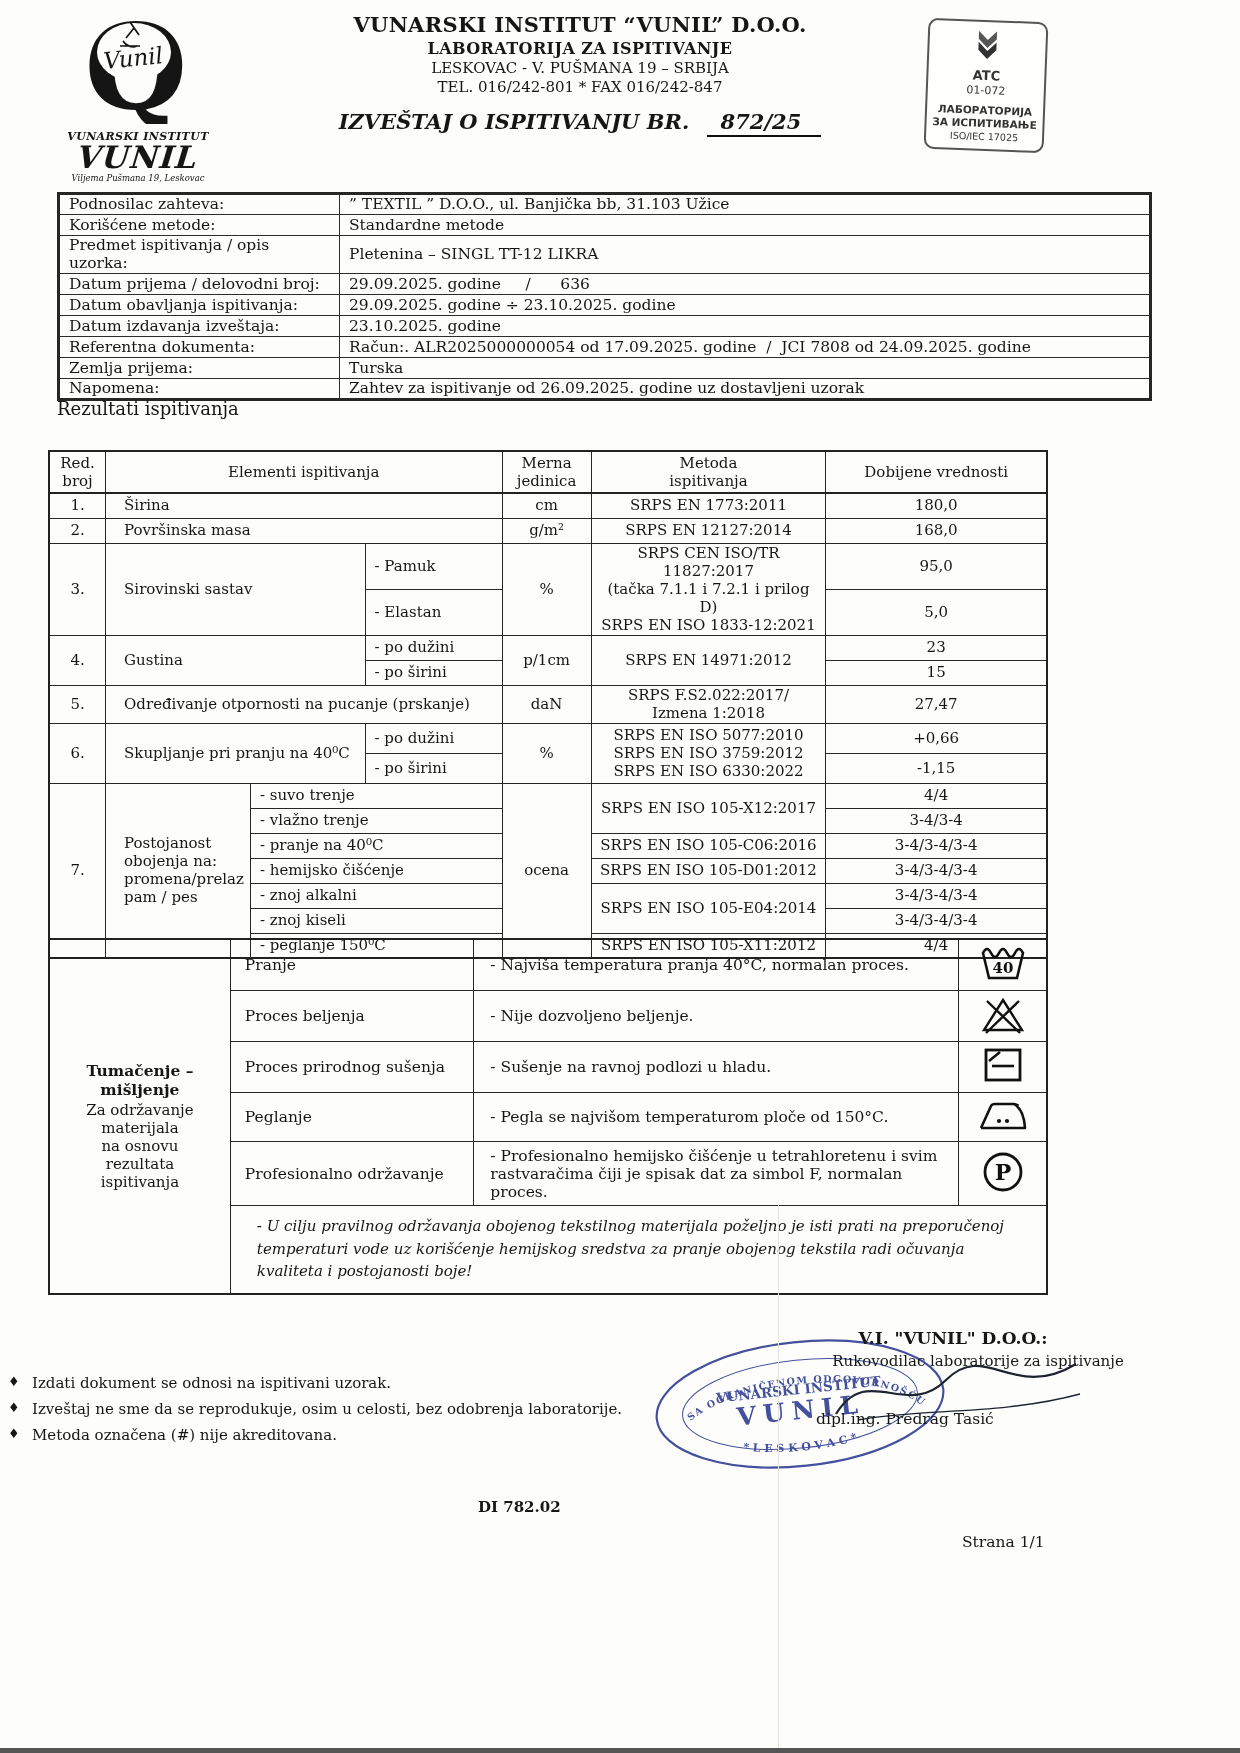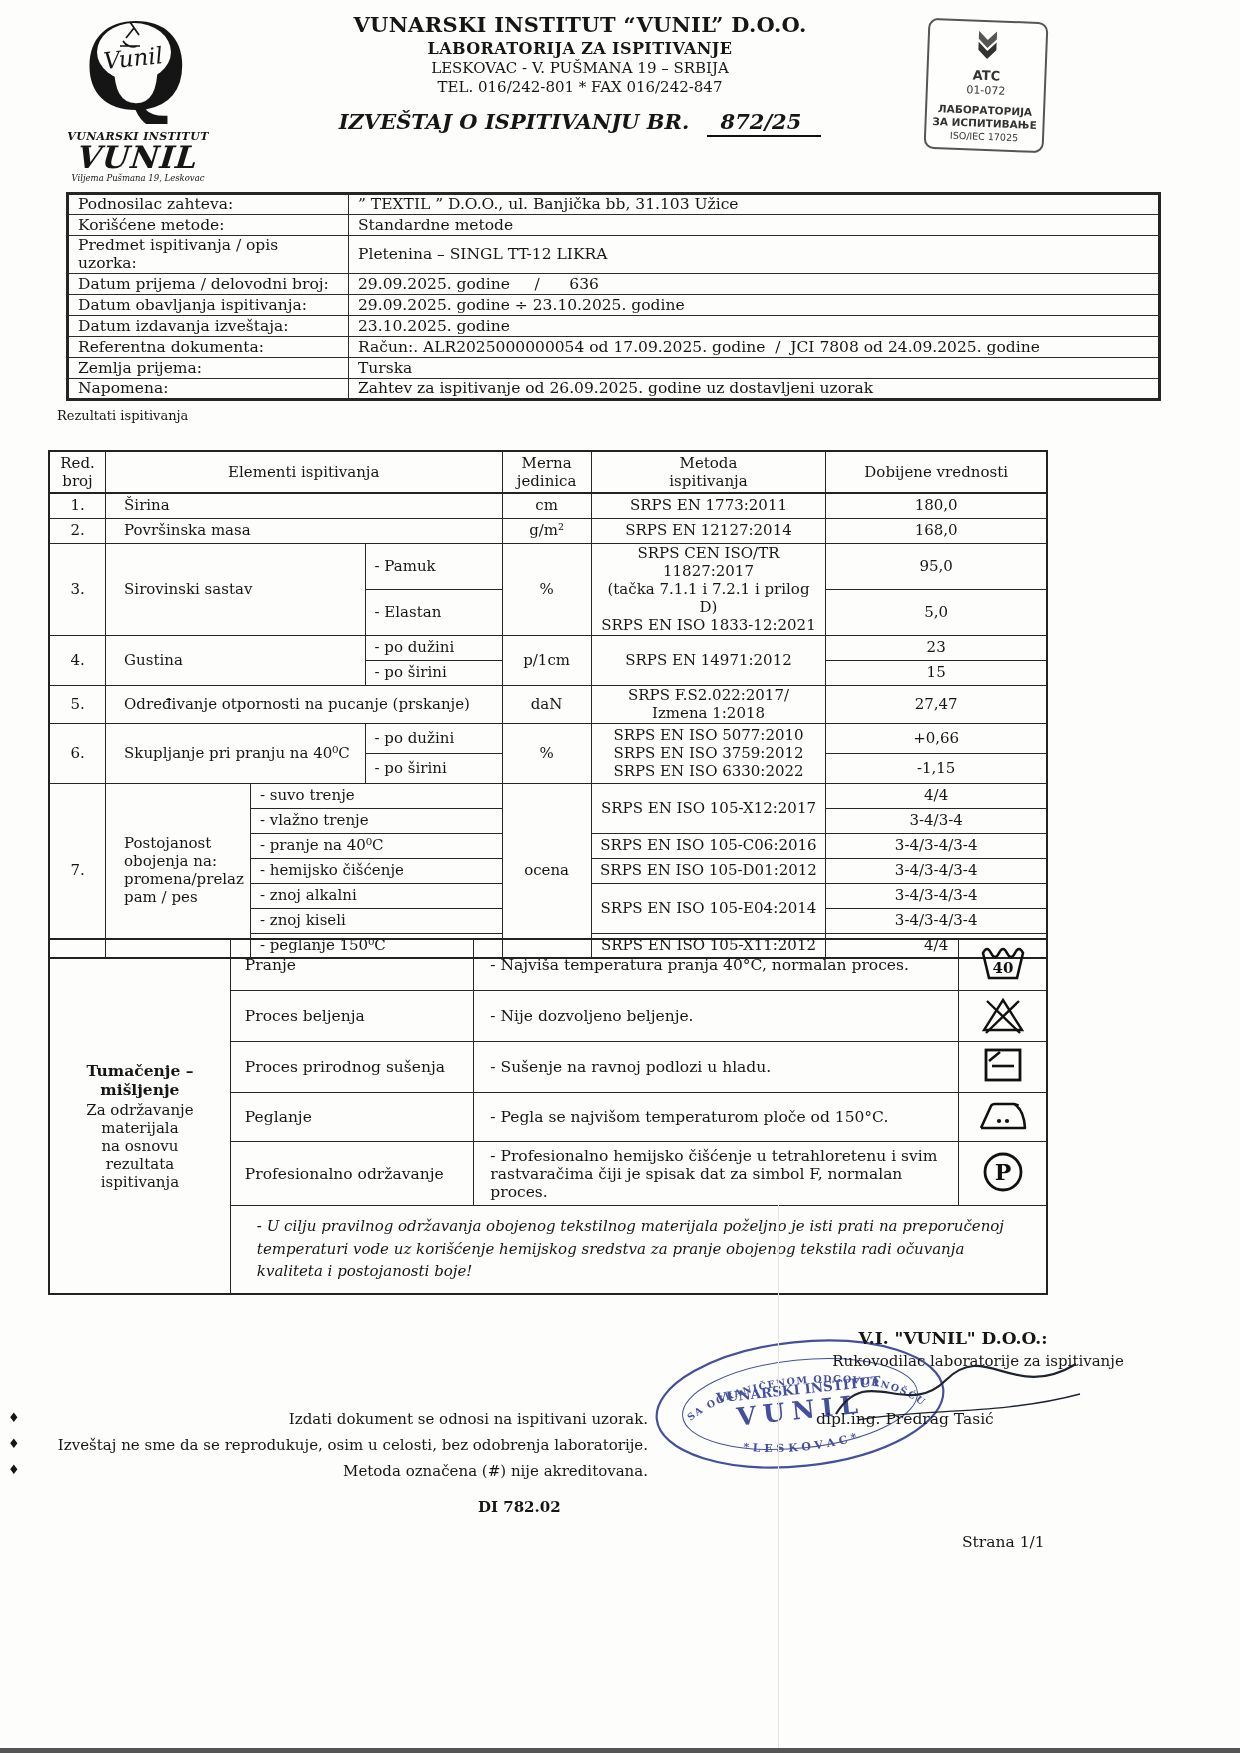--- a/index.html
+++ b/index.html
@@ -30,25 +30,25 @@
     border:2px solid #555; border-radius:10px; background:#fefefd;
     text-align:center; transform:rotate(2.2deg); color:#333;
   }
   .atc-name { font-size:13px; font-weight:bold; margin-top:2px; font-family:"DejaVu Sans","Liberation Sans",sans-serif;}
   .atc-num  { font-size:11px; margin-top:1px; font-family:"DejaVu Sans","Liberation Sans",sans-serif;}
   .atc-cyr  { font-size:10.5px; margin-top:7px; line-height:1.25; font-family:"DejaVu Sans","Liberation Sans",sans-serif; font-weight:bold;}
   .atc-iso  { font-size:9.5px; margin-top:1px; font-family:"DejaVu Sans","Liberation Sans",sans-serif;}
 
   
   table { border-collapse:collapse; }
-  .info-table { position:absolute; left:66px; top:192px; width:1095px; border:3px solid #262626; }
+  .info-table { position:absolute; left:57px; top:192px; width:1095px; border:3px solid #262626; }
   .info-table td { border:1.8px solid #2c2c2c; font-size:15.5px; padding:0 9px 1px; height:21px; }
   .info-table td.lbl { width:281px; }
 
-  .section-title { position:absolute; left:57px; top:408px; font-size:13px; }
+  .section-title { position:absolute; left:57px; top:398px; font-size:18px; }
 
   
   .results-table { position:absolute; left:48px; top:450px; width:1000px; border:2.5px solid #222; font-size:15px; }
   .results-table td { border:1.5px solid #272727; padding:0 6px 1px; }
   .results-table tr.head td { height:42px; text-align:center; border-bottom:2.5px solid #222; }
   .c { text-align:center; }
   .nm { padding-left:18px !important; }
   .sb { padding-left:9px !important; }
 
   
@@ -56,21 +56,21 @@
   .care-table td { border:1.5px solid #272727; padding:2px 20px; }
   .care-side { width:181px; text-align:center; vertical-align:middle; }
   .care-side .t1 { font-weight:bold; font-size:15.5px;margin-top:19px; }
   .care-side .t2 { font-size:15px; margin-top:2px; }
   .care-lbl { width:243px; vertical-align:middle; padding-left:14px !important; }
   .care-txt { width:484px; vertical-align:middle; padding-left:16px !important; }
   .care-sym { width:88px; text-align:center; vertical-align:middle; padding:3px 0 !important; }
   .care-note { font-style:italic; font-size:15px; padding:9px 22px 10px 26px !important; line-height:1.5; }
 
   
-  .bullets { position:absolute; left:8px; top:1410px; width:640px; list-style:none;text-align:right; }
+  .bullets { position:absolute; left:8px; top:1374px; width:640px; list-style:none; }
   .bullets li { position:relative; padding-left:24px; font-size:15px; margin-bottom:8px; }
   .bullets li::before { content:"♦"; position:absolute; left:0; top:0; font-size:13px; }
   .di-code  { position:absolute; left:478px; top:1498px; font-size:15px; font-weight:bold; }
   .page-num { position:absolute; left:962px; top:1533px; font-size:15.5px; }
 
   .sig-block { position:absolute; left:648px; top:1322px; width:570px; height:180px; }
   .stamp { position:absolute; left:2px; top:12px; transform:rotate(-6deg); opacity:.88; }
   .sig-company { position:absolute; left:118px; top:6px; width:374px; text-align:center; font-size:17px; font-weight:bold; }
   .sig-role    { position:absolute; left:150px; top:30px; width:360px; text-align:center; font-size:15px; }
   .sig-squiggle{ position:absolute; left:180px; top:32px; }

